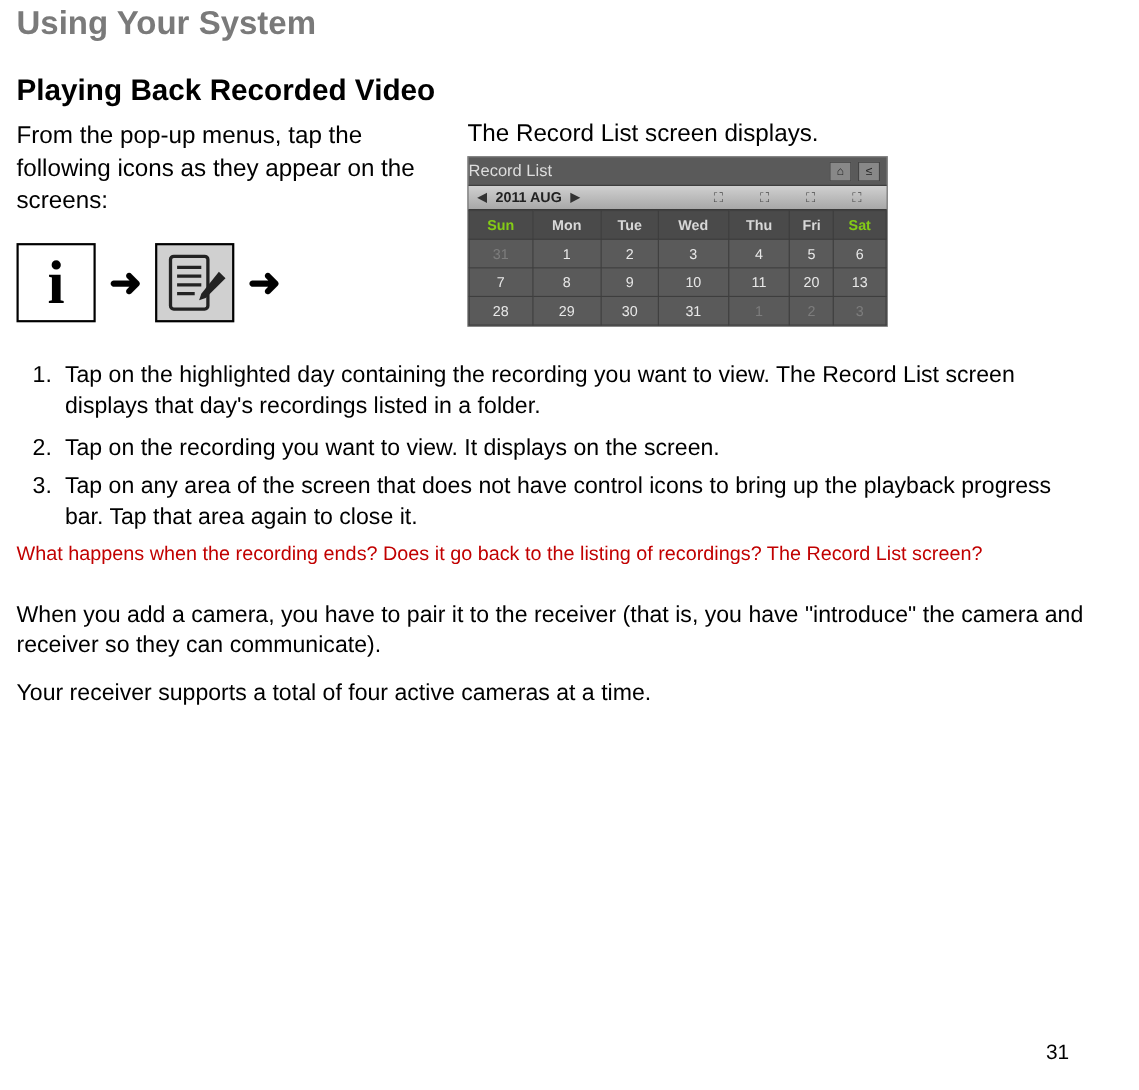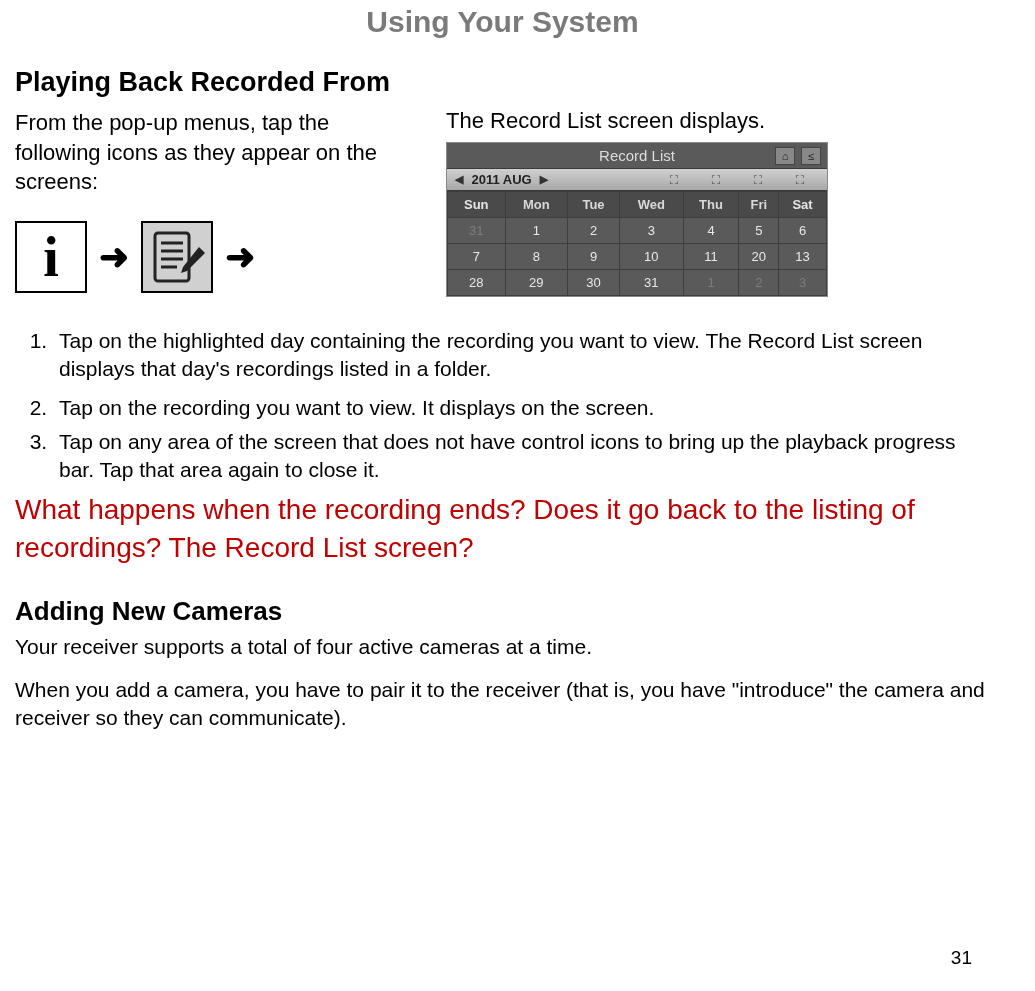--- a/index.html
+++ b/index.html
@@ -4,38 +4,38 @@
 <style>
   body {
     font-family: "Segoe UI", "Myriad Pro", Arial, sans-serif;
     margin: 0;
     padding: 5px 15px 30px 15px;
     width: 1005px;
     color: #000;
     box-sizing: border-box;
   }
   .page-title {
-    text-align: center;
+    text-align: left;
     font-size: 30px;
     font-weight: 700;
     color: #7a7a7a;
     margin: 0 0 28px 0;
   }
   h2.section {
     font-size: 27px;
     font-weight: 700;
     margin: 0 0 10px 0;
   }
   .two-col {
     display: flex;
     gap: 30px;
     margin-bottom: 30px;
   }
   .col-left { flex: 0 0 380px; }
-  .col-right { flex: 1; margin-left: 21px; }
+  .col-right { flex: 1; }
   .intro-text {
     font-size: 22px;
     line-height: 1.35;
     margin: 0 0 24px 0;
   }
   .icon-row {
     display: flex;
     align-items: center;
     gap: 12px;
     margin-top: 10px;
@@ -67,21 +67,21 @@
     font-family: Arial, sans-serif;
   }
   .rl-title {
     text-align: center;
     color: #ddd;
     font-size: 15px;
     padding: 4px 0;
     border-bottom: 1px solid #3a3a3a;
     display: flex;
     align-items: center;
-    justify-content: center;
+    justify-content: flex-start;
     position: relative;
   }
   .rl-title .rl-icons {
     position: absolute;
     right: 6px;
     display: flex;
     gap: 6px;
   }
   .rl-title .rl-icons span {
     width: 18px; height: 16px;
@@ -136,38 +136,38 @@
     padding: 5px 0;
     color: #e8e8e8;
     font-weight: normal;
   }
   table.cal th {
     background: #4a4a4a;
     color: #d8d8d8;
     font-weight: bold;
   }
   table.cal td.dim { color: #7d7d7d; }
-  table.cal th.sun, table.cal th.sat { color: #e5e5e5; }
+  table.cal th.sun, table.cal th.sat { color: #84cc16; }
 
   ol.steps {
     font-size: 21px;
     line-height: 1.35;
     margin: 10px 0 4px 0;
     padding-left: 38px;
   }
   ol.steps li { margin-bottom: 6px; padding-left: 6px; }
   .note {
     font-size: 21px;
     font-weight: 700;
     font-style: italic;
     margin: 6px 0 10px 54px;
   }
   .review-comment {
     color: #C10000;
-    font-size: 28px;
+    font-size: 18px;
     line-height: 1.35;
     margin: 4px 0 30px 0;
   }
   h2.section2 {
     font-size: 26px;
     font-weight: 700;
     margin: 30px 0 6px 0;
   }
   .body-text {
     font-size: 21px;
@@ -182,21 +182,21 @@
   }
   .page-wrap { position: relative; min-height: 970px; }
   .note-svg { width: 60px; height: 60px; }
 </style>
 </head>
 <body>
 <div class="page-wrap">
 
 <h1 class="page-title">Using Your System</h1>
 
-<h2 class="section">Playing Back Recorded From</h2>
+<h2 class="section">Playing Back Recorded Video</h2>
 
 <div class="two-col">
   <div class="col-left">
     <p class="intro-text">From the pop-up menus, tap the following icons as they appear on the screens:</p>
     <div class="icon-row">
       <div class="icon-box">
          <span style="font-family: Georgia, serif; font-size:56px; font-weight:900;">i</span>
       </div>
       <span class="arrow">➜</span>
       <div class="icon-box" style="background:#d0d0d0;">
@@ -285,18 +285,17 @@
 <ol class="steps">
   <li>Tap on the highlighted day containing the recording you want to view.  The Record List screen displays that day's recordings listed in a folder.</li>
 </ol>
 <ol class="steps" start="2">
   <li>Tap on the recording you want to view. It displays on the screen.</li>
   <li>Tap on any area of the screen that does not have control icons to bring up the playback progress bar. Tap that area again to close it.</li>
 </ol>
 
 <div class="review-comment">What happens when the recording ends? Does it go back to the listing of recordings? The Record List screen?</div>
 
-<h2 class="section2">Adding New Cameras</h2>
+<p class="body-text">When you add a camera, you have to pair it to the receiver (that is, you have "introduce" the camera and receiver so they can communicate).</p>
 <p class="body-text">Your receiver supports a total of four active cameras at a time.</p>
-<p class="body-text">When you add a camera, you have to pair it to the receiver (that is, you have "introduce" the camera and receiver so they can communicate).</p>
 
 <div class="pagenum">31</div>
 </div>
 
 </body></html>

